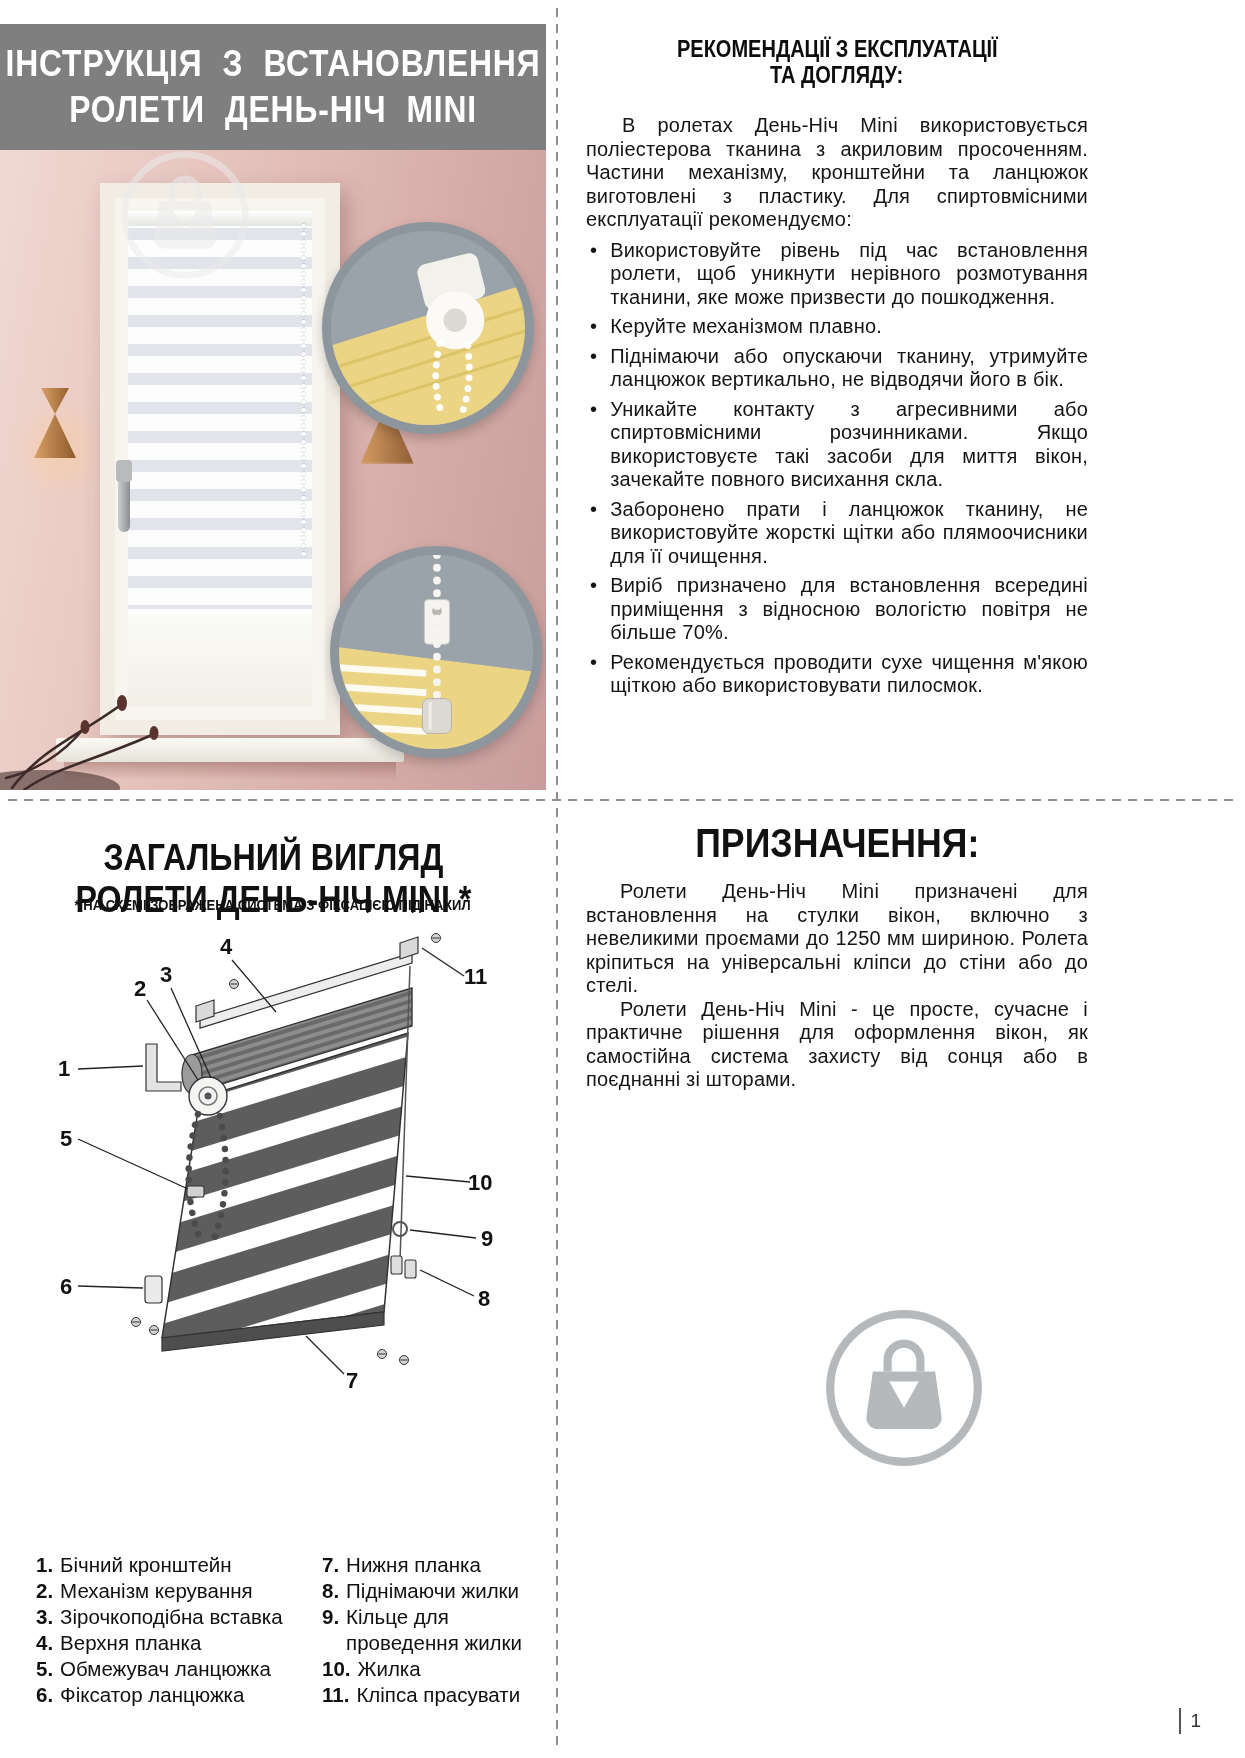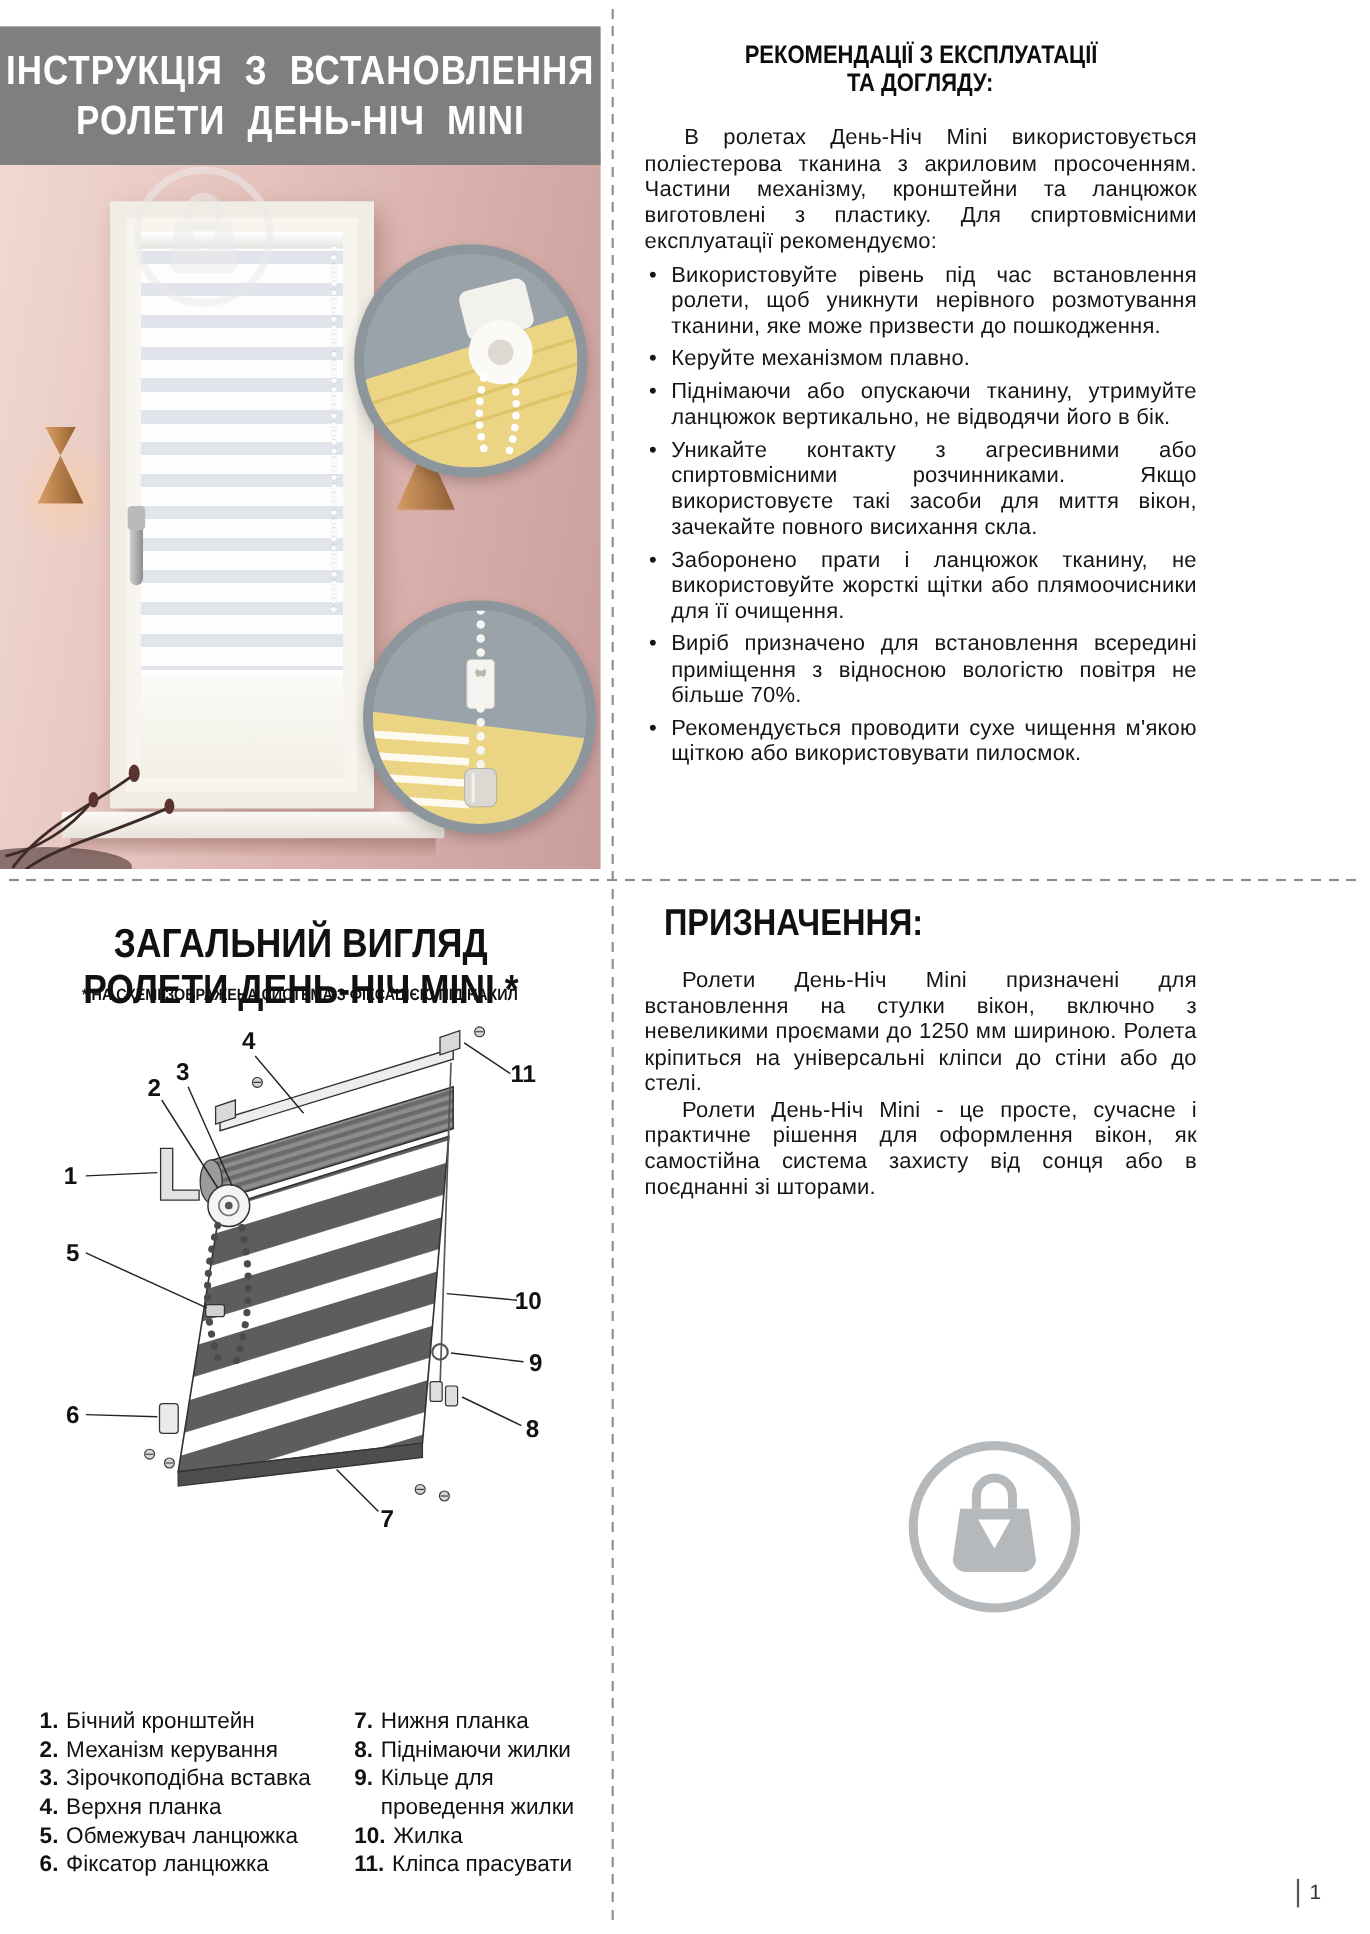--- a/index.html
+++ b/index.html
@@ -85,21 +85,21 @@
   .diagram{position:absolute;left:48px;top:926px;width:484px;height:480px;}
   .legend{position:absolute;left:36px;top:1552px;width:506px;display:flex;gap:22px;
     font-size:20.5px;line-height:26px;color:#111;}
   .legend ul{list-style:none;margin:0;padding:0;}
   .legend .col1{width:264px;}
   .legend .col2{width:220px;}
   .legend li{display:flex;gap:7px;}
   .legend b{flex:none;}
 
   
-  .br-title{position:absolute;left:586px;top:820px;width:502px;text-align:left;font-size:34px;margin:0;}
+  .br-title{position:absolute;left:586px;top:820px;width:502px;text-align:center;font-size:41px;margin:0;}
   .br-body{position:absolute;left:586px;top:880px;width:502px;}
   .br-body p{text-indent:34px;margin:0;}
 
   .page-number{position:absolute;right:44px;bottom:24px;border-left:2px solid #555;
     padding-left:9px;font-size:19px;line-height:26px;color:#333;}
 </style>
 </head>
 <body>
 
 <div class="page">

